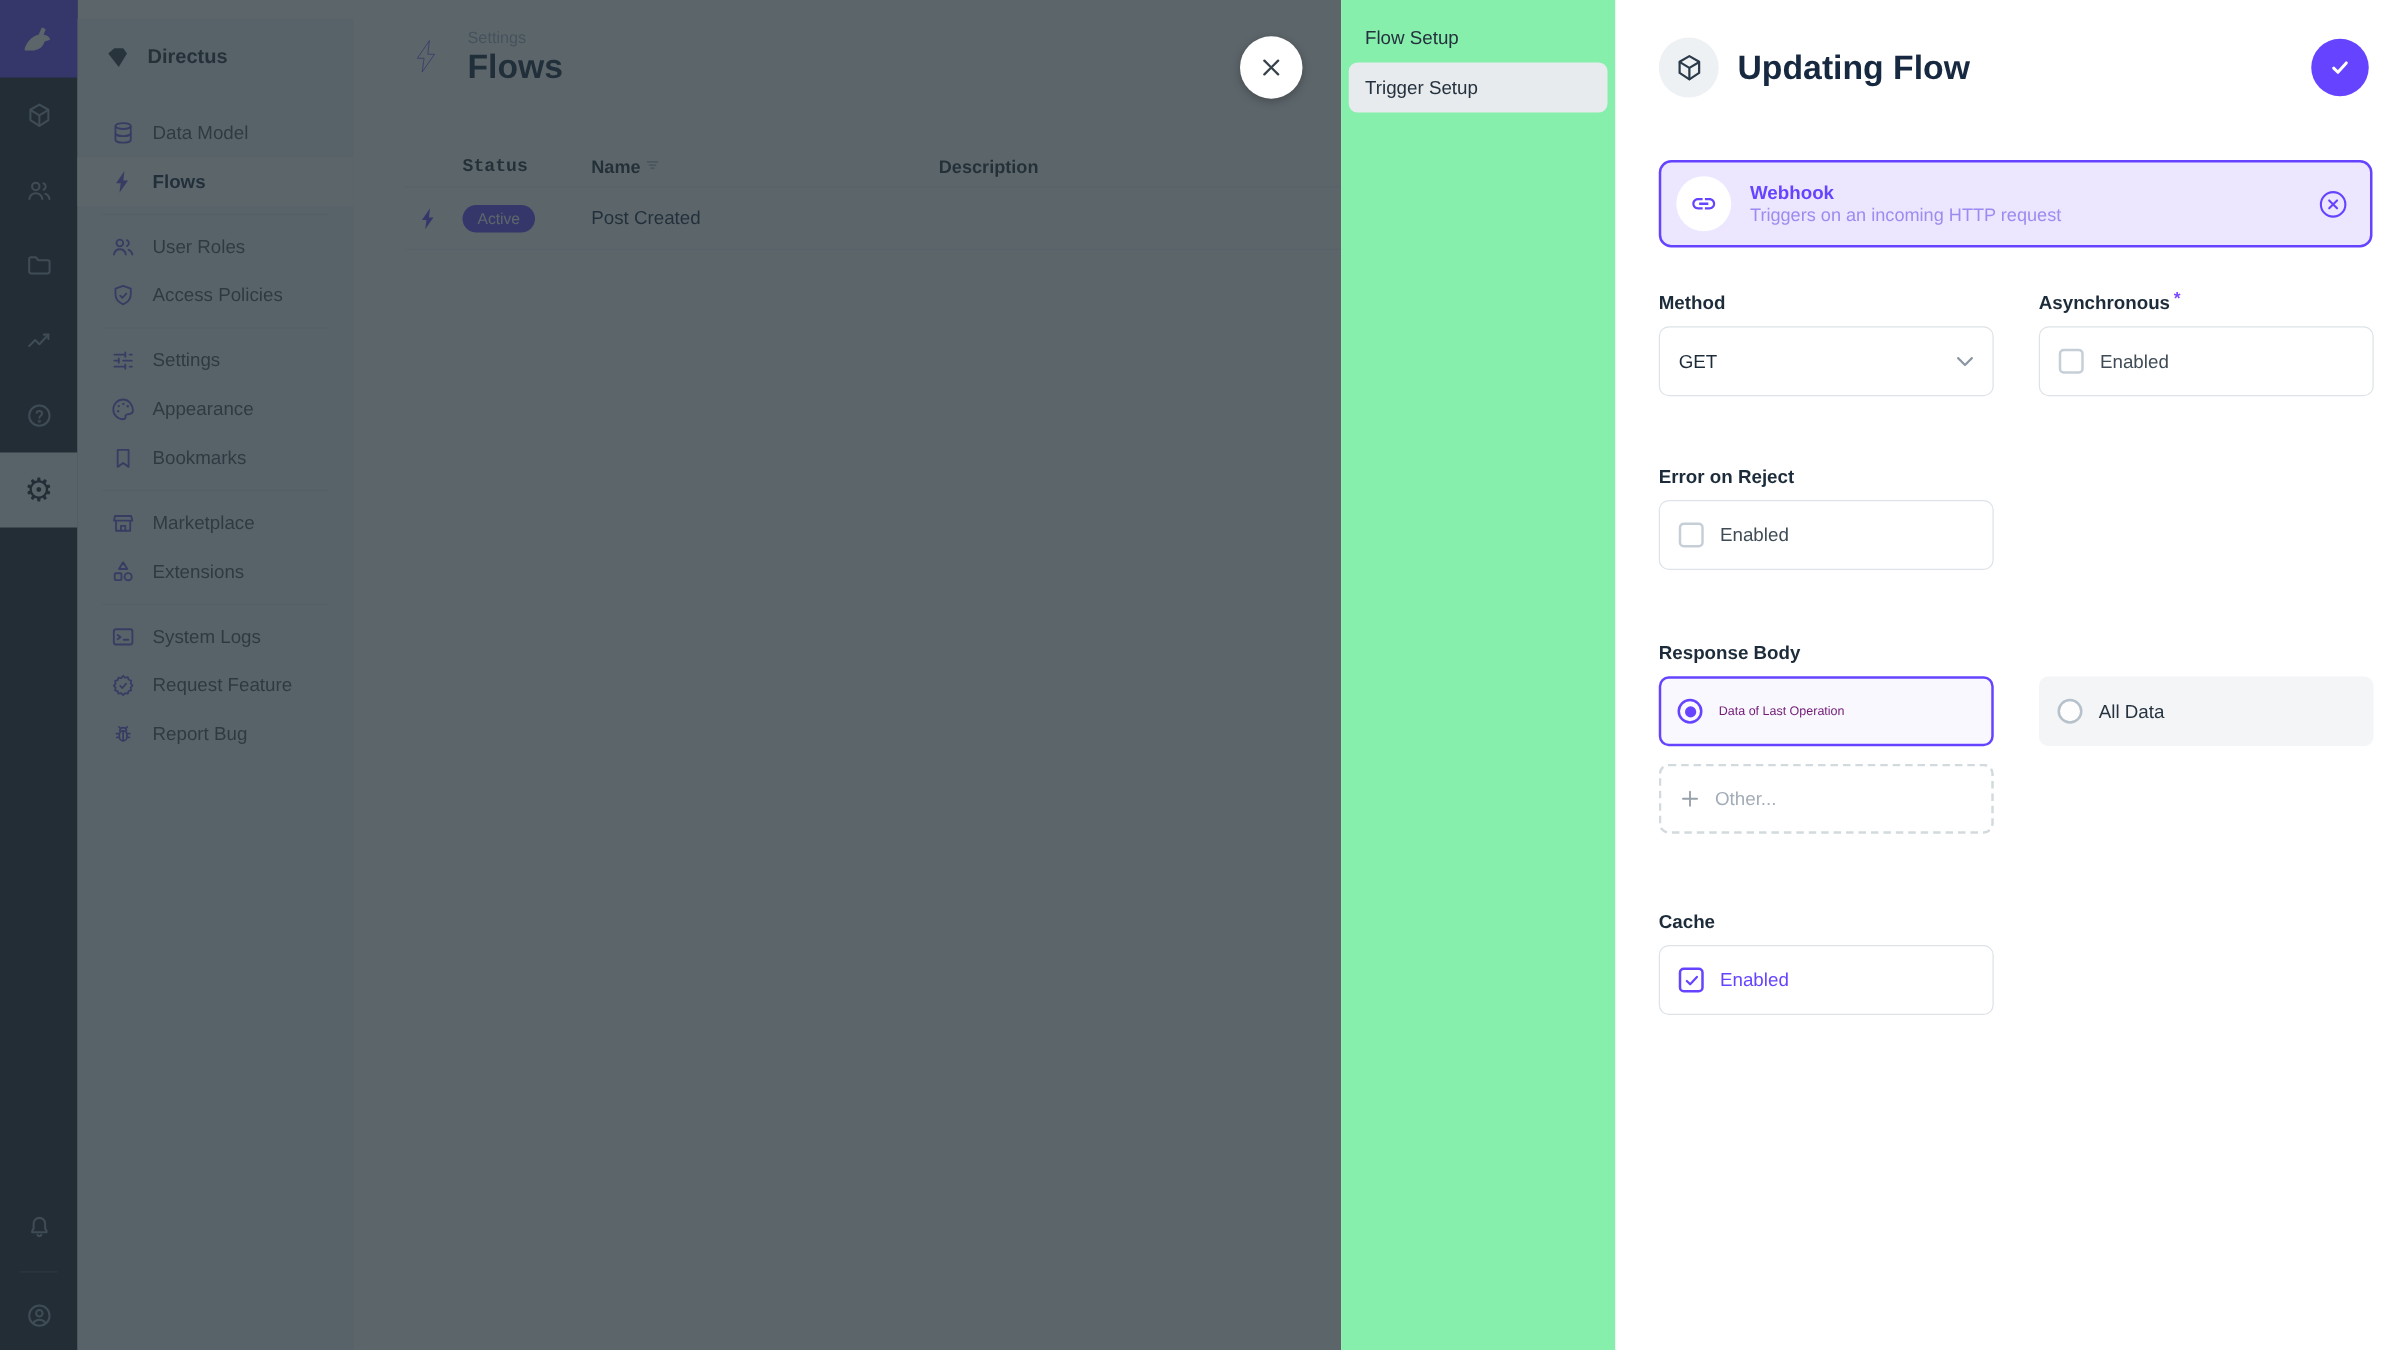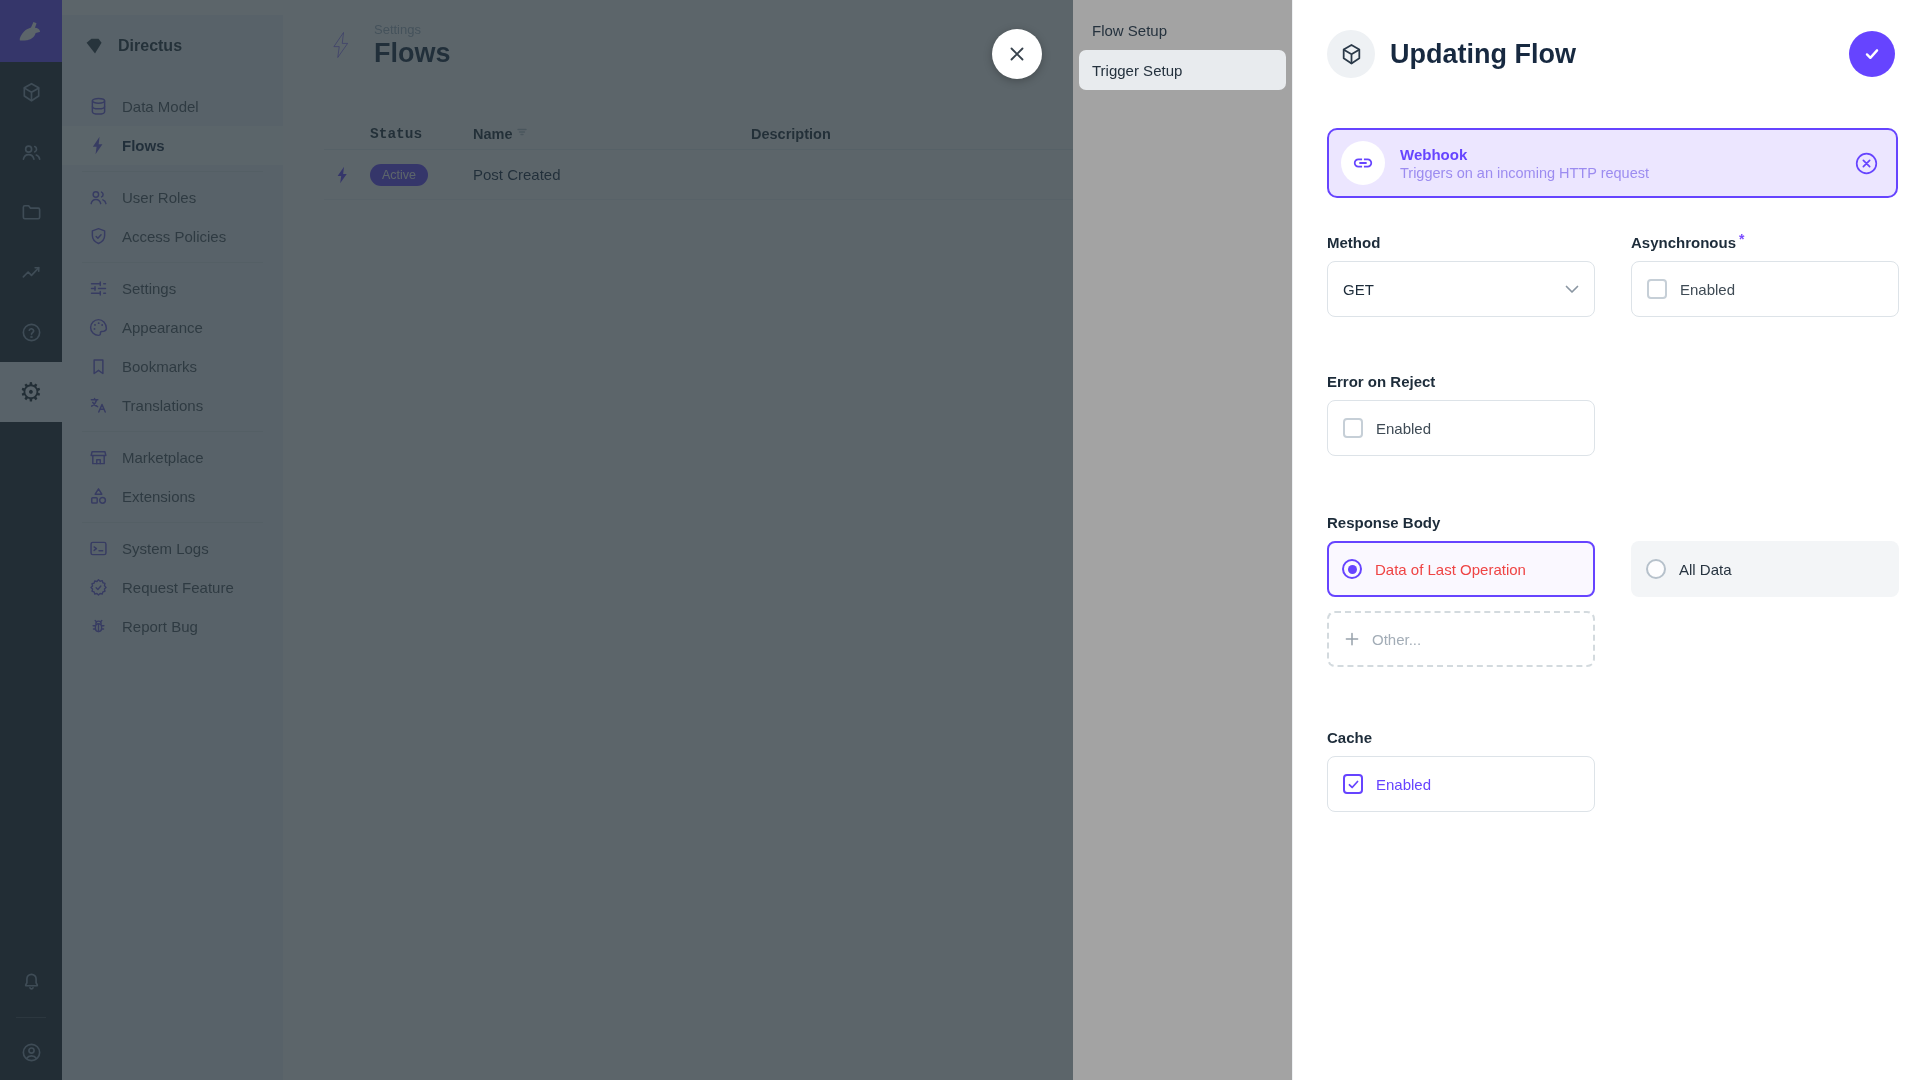--- a/index.html
+++ b/index.html
@@ -58,21 +58,21 @@
              background:rgba(38,50,56,0.75); z-index:40; }
 
   
   .close-btn { position:absolute; left:992px; top:29px; width:50px; height:50px;
                border-radius:50%; background:#fff; border:none; z-index:60; cursor:pointer;
                display:flex; align-items:center; justify-content:center;
                box-shadow:0 2px 8px rgba(0,0,0,0.25); color:#37424c; }
 
   
   .drawer-nav { position:absolute; left:1073px; top:0; width:219px; height:1080px;
-                background:#a3a3a3; z-index:50; padding-top:10px; }
+                background:#86efac; z-index:50; padding-top:10px; }
   .dn-item { height:40px; margin:0 6px; display:flex; align-items:center; padding-left:13px;
              font-size:15px; color:#25323e; border-radius:7px; cursor:pointer; }
   .dn-item.active { background:#e8ebee; }
 
   
   .drawer { position:absolute; left:1292px; top:0; right:0; height:1080px; background:#fff;
             z-index:50; border-left:1px solid #eef1f3; }
   .drawer-header { position:absolute; top:30px; left:34px; display:flex; align-items:center; gap:15px; }
   .dh-icon-circle { width:48px; height:48px; border-radius:50%; background:#eef1f4;
                     display:flex; align-items:center; justify-content:center; color:#2b3a49; }
@@ -107,21 +107,21 @@
 
   .radio-card { height:56px; border-radius:8px; display:flex; align-items:center; gap:13px;
                 padding:0 13px; cursor:pointer; }
   .radio-card.selected { background:#faf8ff; border:2px solid #6644ff; }
   .radio-card.unselected { background:#f3f5f7; border:2px solid transparent; }
   .radio { width:20px; height:20px; border-radius:50%; flex:none; display:flex;
            align-items:center; justify-content:center; }
   .radio.on { border:2px solid #6644ff; }
   .radio.on .dot { width:9px; height:9px; border-radius:50%; background:#6644ff; }
   .radio.off { border:2px solid #b6c1cb; background:#fdfdfe; }
-  .rc-label-sel { font-size:15px; color:#ef4444; }
+  .rc-label-sel { font-size:10px; color:#701a75; }
   .rc-label-un { font-size:15px; color:#273440; }
 
   .other-box { height:56px; border:2px dashed #d3dade; border-radius:8px; display:flex;
                align-items:center; gap:11px; padding:0 14px; color:#97a1ab; cursor:pointer;
                background:#fff; width:268px; }
   .other-label { font-size:15px; color:#a3adb7; }
 
   .mt36 { margin-top:36px; }
   .mt56 { margin-top:56px; }
   .mt58 { margin-top:58px; }
@@ -278,29 +278,20 @@
         </span>
         <span>Appearance</span>
       </div>
       <div class="nav-item">
         <span class="nicon">
           <svg width="21" height="21" viewBox="0 0 24 24" fill="none" stroke="currentColor" stroke-width="1.7" stroke-linejoin="round">
               <path d="M7 4.5h10V20l-5-3.6L7 20z"></path>
             </svg>
         </span>
         <span>Bookmarks</span>
-      </div>
-      <div class="nav-item">
-        <span class="nicon">
-          <svg width="21" height="21" viewBox="0 0 24 24" fill="none" stroke="currentColor" stroke-width="1.7" stroke-linecap="round" stroke-linejoin="round">
-              <path d="M3.8 5.5h7.4M7.5 4v1.5M9.8 5.5c-.8 3.1-2.8 5.6-5.6 7.3M5.4 8.4c1.2 2.3 3.3 4 5.6 4.9"></path>
-              <path d="M12.3 19.5 16 10.8l3.7 8.7M13.6 16.4h4.8"></path>
-            </svg>
-        </span>
-        <span>Translations</span>
       </div>
       <div class="sb-divider"></div>
       <div class="nav-item">
         <span class="nicon">
           <svg width="21" height="21" viewBox="0 0 24 24" fill="none" stroke="currentColor" stroke-width="1.7" stroke-linejoin="round">
               <path d="M4.6 5.5h14.8l1 4.2H3.6z"></path>
               <path d="M5.5 9.7V19h13V9.7"></path>
               <path d="M10 19v-4.5h4V19" stroke-linecap="round"></path>
             </svg>
         </span>

